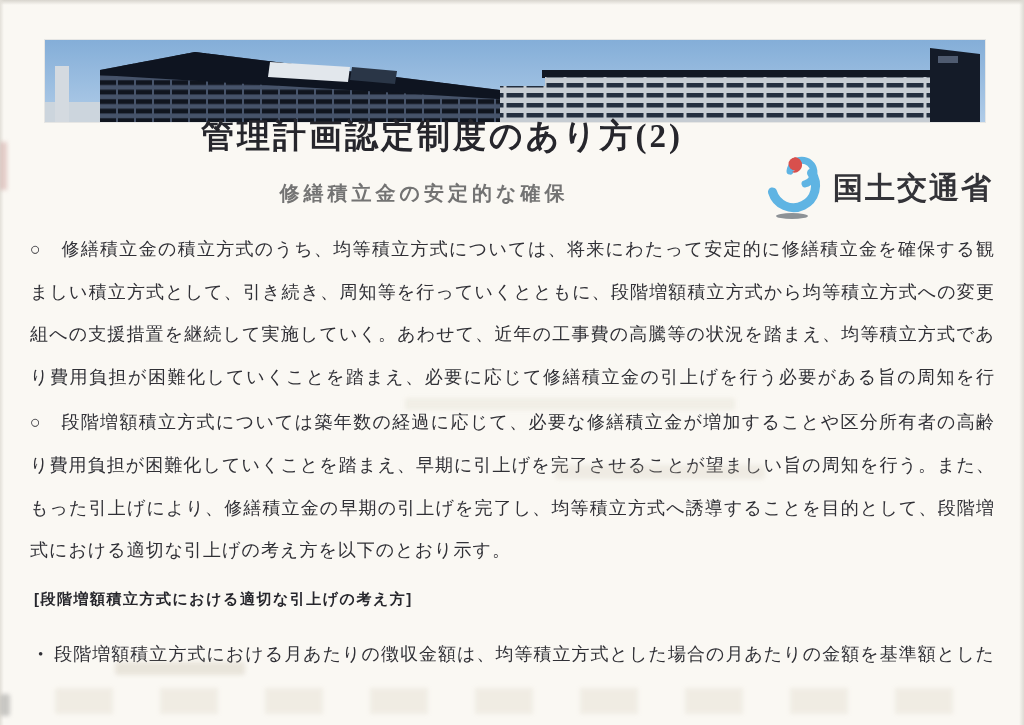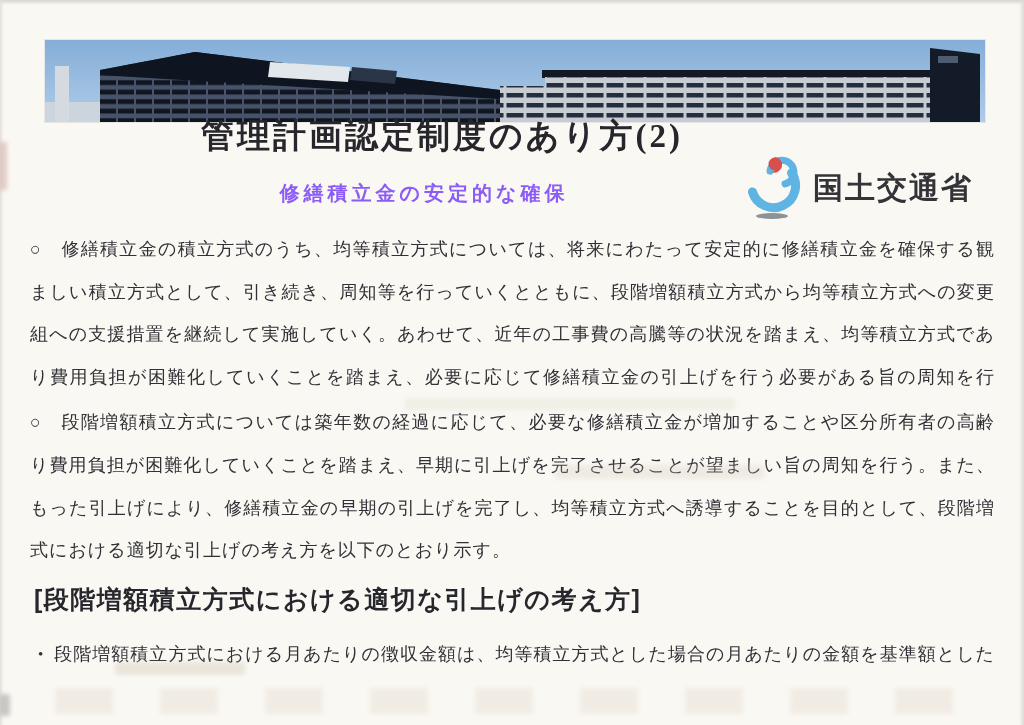--- a/index.html
+++ b/index.html
@@ -19,38 +19,38 @@
   
   .photo{position:absolute;left:45px;top:40px;width:940px;height:82px;overflow:hidden;
     box-shadow:0 0 0 1px rgba(120,130,145,.15);}
   .photo svg{display:block;width:100%;height:100%;}
 
   
   .title{position:absolute;left:0;top:114px;width:884px;text-align:center;
     font-size:33px;font-weight:600;letter-spacing:3px;color:#26262c;}
   .subtitle{position:absolute;left:0;top:180px;width:848px;text-align:center;
     font-family:"Liberation Sans","DejaVu Sans",sans-serif;
-    font-size:20px;font-weight:700;letter-spacing:4px;color:#8b5cf6;}
+    font-size:20px;font-weight:700;letter-spacing:4px;color:#737373;}
 
   
-  .logo{position:absolute;left:744px;top:154px;height:68px;display:flex;align-items:center;gap:9px;}
+  .logo{position:absolute;left:764px;top:154px;height:68px;display:flex;align-items:center;gap:9px;}
   .logo-icon{width:60px;height:66px;flex:0 0 auto;}
   .logo-text{font-family:"Liberation Sans","DejaVu Sans",sans-serif;
     font-size:30px;font-weight:800;letter-spacing:2px;color:#333338;white-space:nowrap;}
 
   
   .bodytext{position:absolute;left:30px;top:228px;width:965px;color:#303036;font-size:18px;}
   .line{height:42.6px;line-height:42.6px;letter-spacing:1px;
     text-align:justify;text-align-last:justify;overflow:hidden;white-space:normal;}
   .line.short{text-align-last:left;}
   .p-first{padding-left:0;}
   .p2-start{margin-top:3px;}
   .section-heading{margin-top:6px;height:42px;line-height:42px;
     font-family:"Liberation Sans","DejaVu Sans",sans-serif;
-    font-size:25px;font-weight:700;letter-spacing:1.5px;color:#26262c;
+    font-size:15px;font-weight:700;letter-spacing:1.5px;color:#26262c;
     text-align:left;padding-left:4px;}
   .bullet-row{margin-top:13px;height:42.6px;line-height:42.6px;letter-spacing:1px;
     text-align:justify;text-align-last:justify;overflow:hidden;padding-left:8px;}
   .bullet-marker{display:inline-block;margin-right:10px;font-size:15px;vertical-align:1px;}
 
   
   .artifact{position:absolute;filter:blur(2px);border-radius:3px;}
   .a1{left:115px;top:662px;width:130px;height:13px;background:rgba(196,186,164,.30);}
   .a2{left:55px;top:688px;width:900px;height:26px;
     background:repeating-linear-gradient(90deg,rgba(208,198,176,.22) 0 58px,rgba(250,248,243,0) 58px 105px);}

